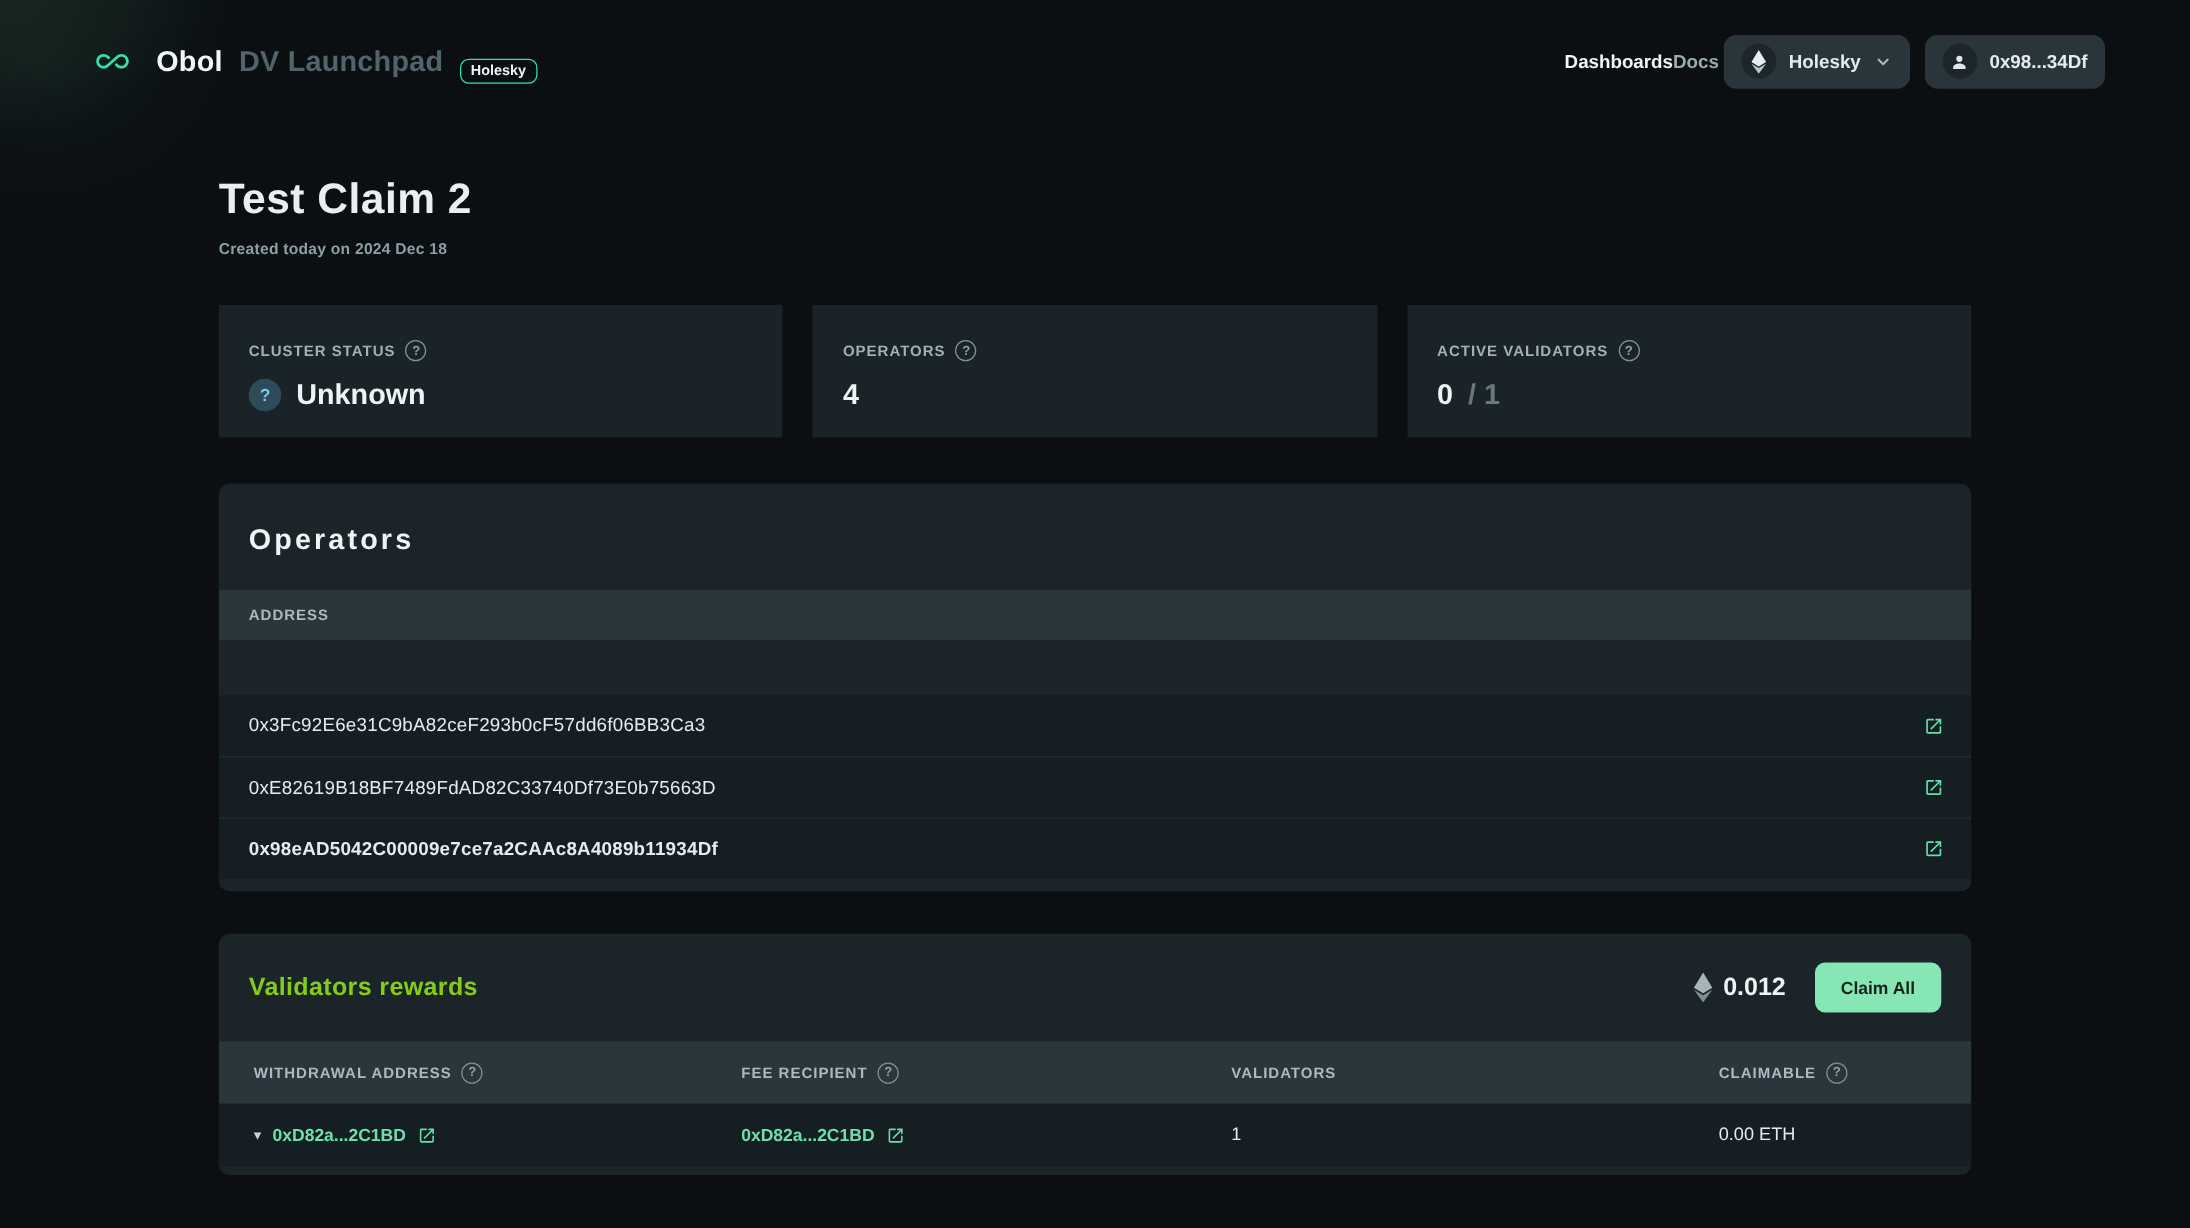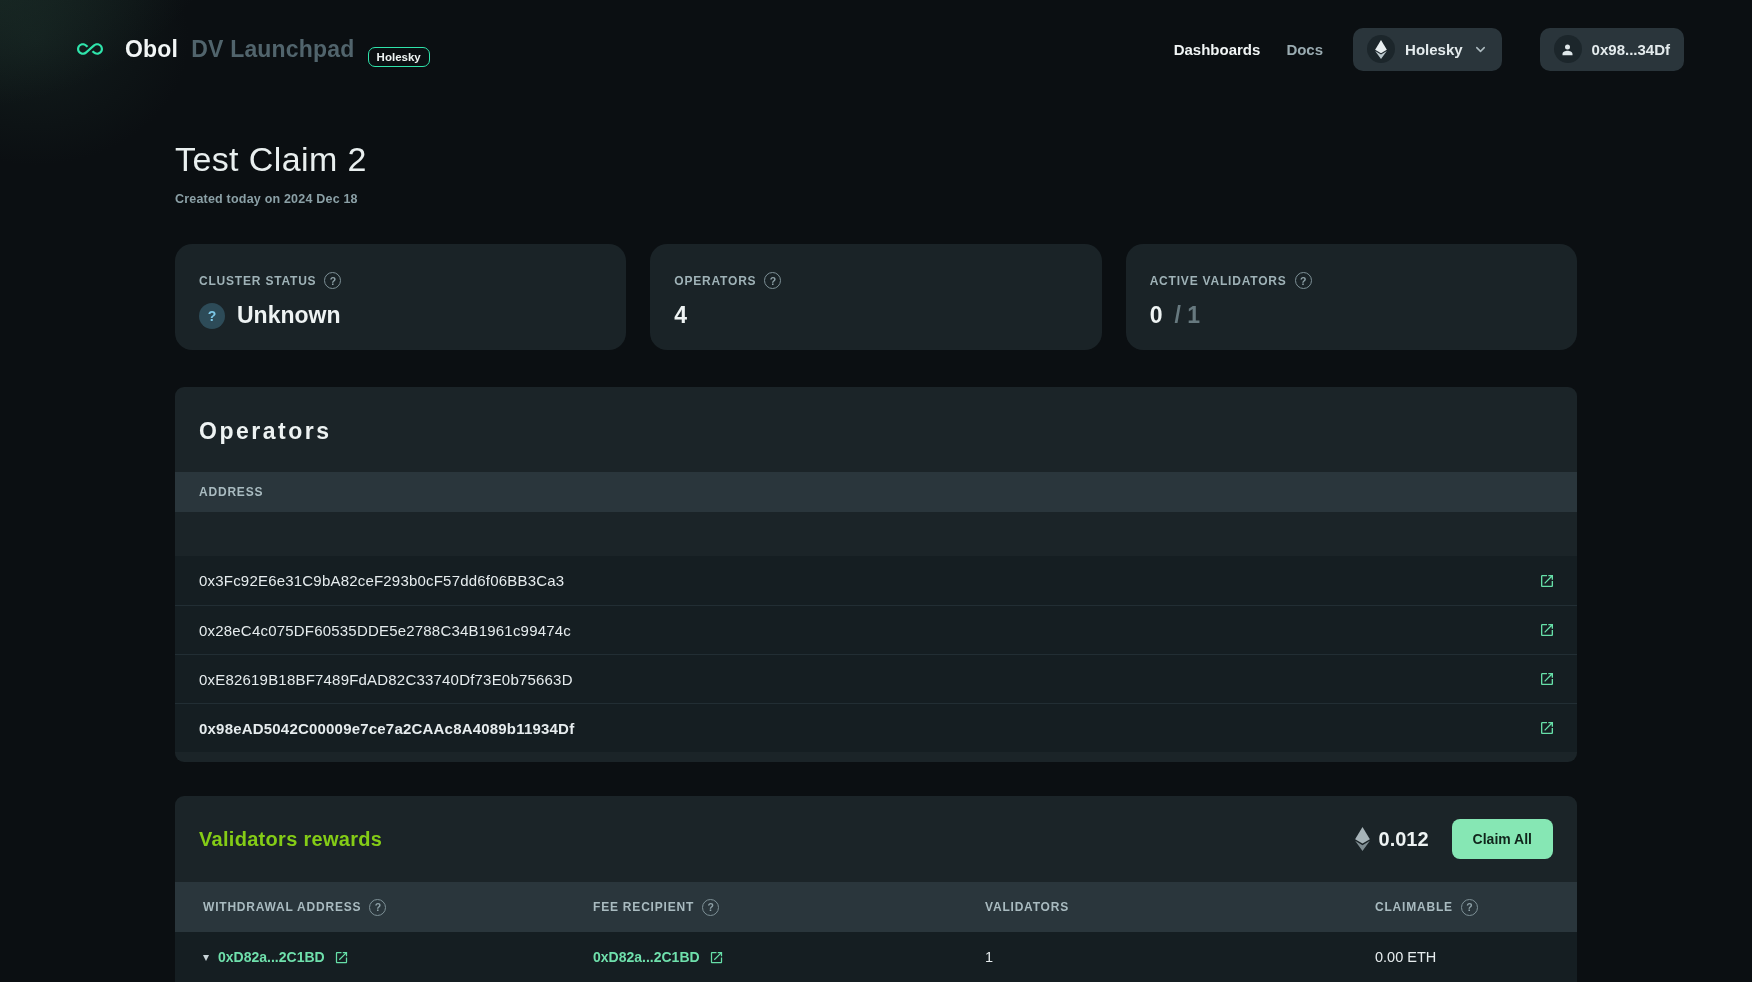--- a/index.html
+++ b/index.html
@@ -30,38 +30,38 @@
   
   .header{height:98px;padding:0 68px;display:flex;align-items:center;justify-content:space-between;}
   .brand{display:flex;align-items:center;gap:13px;cursor:pointer;}
   .brand-name{font-size:23px;font-weight:800;color:#f2f6f6;letter-spacing:.2px;}
   .brand-suffix{font-size:23px;font-weight:800;color:#51646c;letter-spacing:.2px;}
   .net-badge{
     align-self:flex-end;transform:translateY(4px);
     border:1px solid var(--green);border-radius:7px;
     padding:3px 8px;font-size:11.5px;font-weight:600;color:#eef4f3;
   }
-  .nav{display:flex;align-items:center;gap:26px;}
+  .nav{display:flex;align-items:center;}
   .nav-link{font-size:15px;font-weight:700;color:#f1f5f5;cursor:pointer;text-decoration:none;}
   .nav-link.dim{color:#9aabb1;}
   .chip{
     display:flex;align-items:center;gap:10px;background:var(--chip);
     border:none;border-radius:10px;padding:7px 14px;height:43px;cursor:pointer;
     font-family:inherit;margin-left:4px;
   }
   .chip + .chip{margin-left:12px;}
   .chip-circle{width:28px;height:28px;border-radius:50%;background:#1c262b;display:flex;align-items:center;justify-content:center;}
   .chip-label{font-size:15px;font-weight:700;color:#e4ebed;}
   
   .main{padding:0 175px;}
-  .page-title{margin-top:42px;font-size:34px;font-weight:400;letter-spacing:.4px;color:#e9efef;}
+  .page-title{margin-top:42px;font-size:34px;font-weight:700;letter-spacing:.4px;color:#e9efef;}
   .page-sub{margin-top:13px;font-size:12.5px;font-weight:600;color:#8ba0a6;letter-spacing:.2px;}
   
   .stats{margin-top:38px;display:grid;grid-template-columns:repeat(3,1fr);gap:24px;}
-  .card{background:var(--card);border-radius:17px;padding:28px 24px;height:106px;}
+  .card{background:var(--card);border-radius:1px;padding:28px 24px;height:106px;}
   .card-label{display:flex;align-items:center;gap:8px;font-size:12px;font-weight:700;letter-spacing:.8px;color:var(--muted);}
   .help{
     width:17px;height:17px;border-radius:50%;border:1.5px solid #7e9197;color:#8ea1a7;
     font-size:10.5px;font-weight:700;display:inline-flex;align-items:center;justify-content:center;
     cursor:pointer;flex:0 0 auto;background:transparent;font-family:inherit;
   }
   .card-value{margin-top:13px;display:flex;align-items:center;gap:12px;font-size:23px;font-weight:800;color:#eef3f3;}
   .q-badge{width:26px;height:26px;border-radius:50%;background:#2d4b58;color:#7cc8e8;font-size:14px;font-weight:700;display:inline-flex;align-items:center;justify-content:center;}
   .dim-frac{color:#67797f;font-weight:700;}
   
@@ -182,28 +182,20 @@
 
         <div class="op-row">
           <span class="op-address">0x3Fc92E6e31C9bA82ceF293b0cF57dd6f06BB3Ca3</span>
           <button class="icon-btn">
             <svg width="16" height="16" viewBox="0 0 24 24">
               <path fill="#66dfa8" d="M19 19H5V5h7V3H5c-1.11 0-2 .9-2 2v14c0 1.1.89 2 2 2h14c1.1 0 2-.9 2-2v-7h-2v7zM14 3v2h3.59l-9.83 9.83 1.41 1.41L19 6.41V10h2V3h-7z"></path>
             </svg>
           </button>
         </div>
 
-        <div class="op-row">
-          <span class="op-address">0x28eC4c075DF60535DDE5e2788C34B1961c99474c</span>
-          <button class="icon-btn">
-            <svg width="16" height="16" viewBox="0 0 24 24">
-              <path fill="#66dfa8" d="M19 19H5V5h7V3H5c-1.11 0-2 .9-2 2v14c0 1.1.89 2 2 2h14c1.1 0 2-.9 2-2v-7h-2v7zM14 3v2h3.59l-9.83 9.83 1.41 1.41L19 6.41V10h2V3h-7z"></path>
-            </svg>
-          </button>
-        </div>
 
         <div class="op-row">
           <span class="op-address">0xE82619B18BF7489FdAD82C33740Df73E0b75663D</span>
           <button class="icon-btn">
             <svg width="16" height="16" viewBox="0 0 24 24">
               <path fill="#66dfa8" d="M19 19H5V5h7V3H5c-1.11 0-2 .9-2 2v14c0 1.1.89 2 2 2h14c1.1 0 2-.9 2-2v-7h-2v7zM14 3v2h3.59l-9.83 9.83 1.41 1.41L19 6.41V10h2V3h-7z"></path>
             </svg>
           </button>
         </div>
 

